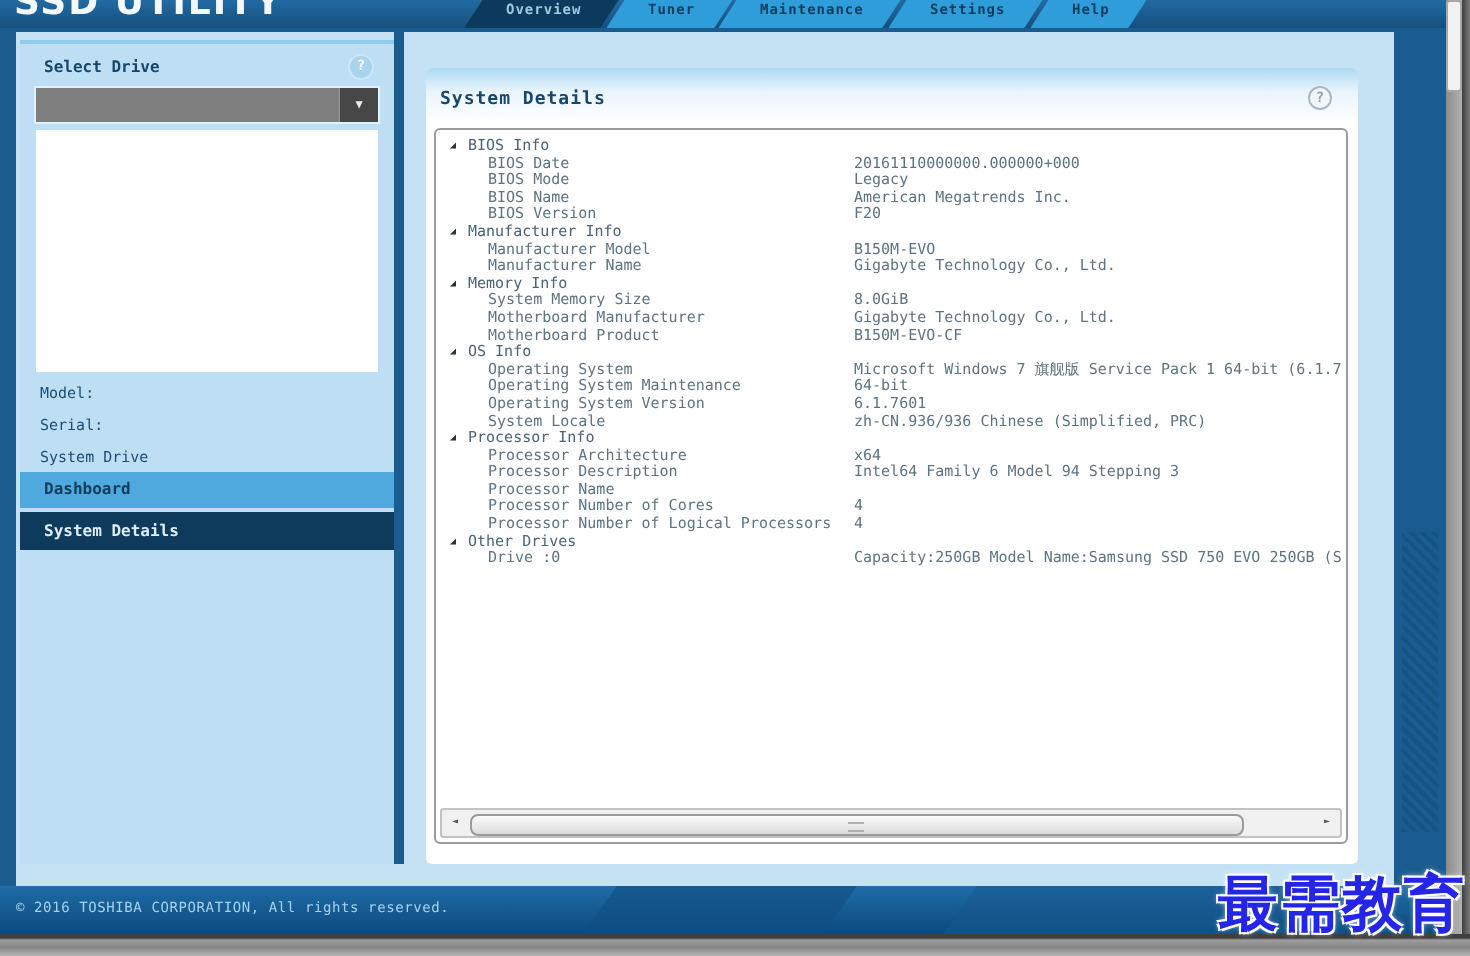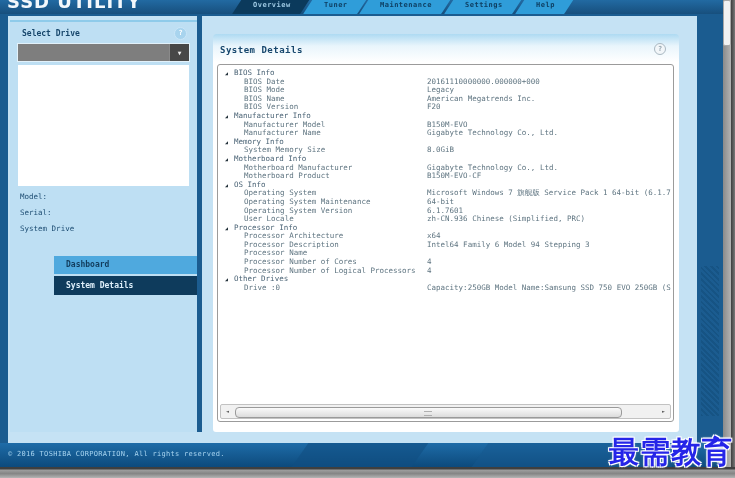--- a/index.html
+++ b/index.html
@@ -33,21 +33,21 @@
   .dd{position:absolute;left:8px;top:24px;right:8px;height:17px;background:#7E7E7E;
     box-shadow:0 0 0 1px rgba(255,255,255,.55);}
   .dd-val{position:absolute;left:6px;top:0;line-height:17px;font-size:7.5px;color:#F2F2F2;margin-top:16px;}
   .dd-btn{position:absolute;right:0;top:0;width:19px;height:17px;background:#474747;
     border-left:1px solid #8A8A8A;color:#EDEDED;font-size:6px;text-align:center;line-height:17px;}
   .listbox{position:absolute;left:8px;top:45px;right:8px;height:121px;background:#FFFFFF;}
   .meta{position:absolute;left:10px;font-size:7.5px;color:#1C4C72;}
   .meta.model{top:172px;}
   .meta.serial{top:188px;}
   .meta.sysdrive{top:204px;}
-  .nav{position:absolute;left:0;right:0;top:236px;margin-left:44px;}
+  .nav{position:absolute;left:0;right:0;top:216px;}
   .nav-item{height:18px;line-height:18px;padding-left:12px;font-size:8px;font-weight:bold;
     color:#123C5C;background:#4FA9DE;margin-bottom:2px;}
   .nav-item.selected{background:#0E3B5C;color:#DEEFFA;height:19px;line-height:19px;}
 
   
   .main{position:absolute;left:213px;top:34px;width:466px;height:398px;
     background:linear-gradient(180deg,#AEDAF2 0px,#E9F5FC 12px,#FFFFFF 28px);
     border-radius:4px 4px 3px 3px;}
   .main-title{position:absolute;left:7px;top:11px;font-size:9px;font-weight:bold;
     color:#17476D;letter-spacing:.5px;}
@@ -186,24 +186,20 @@
             <span class="tval">Gigabyte Technology Co., Ltd.</span>
           </div>
           <div class="trow section">
             <span class="ticon">◢</span>
             <span class="tlbl">Memory Info</span>
           </div>
           <div class="trow item">
             <span class="tlbl">System Memory Size</span>
             <span class="tval">8.0GiB</span>
           </div>
-          <div class="trow section">
-            <span class="ticon">◢</span>
-            <span class="tlbl">Motherboard Info</span>
-          </div>
           <div class="trow item">
             <span class="tlbl">Motherboard Manufacturer</span>
             <span class="tval">Gigabyte Technology Co., Ltd.</span>
           </div>
           <div class="trow item">
             <span class="tlbl">Motherboard Product</span>
             <span class="tval">B150M-EVO-CF</span>
           </div>
           <div class="trow section">
             <span class="ticon">◢</span>
@@ -215,22 +211,22 @@
           </div>
           <div class="trow item">
             <span class="tlbl">Operating System Maintenance</span>
             <span class="tval">64-bit</span>
           </div>
           <div class="trow item">
             <span class="tlbl">Operating System Version</span>
             <span class="tval">6.1.7601</span>
           </div>
           <div class="trow item">
-            <span class="tlbl">User Locale</span>
-            <span class="tval">zh-CN.936 Chinese (Simplified, PRC)</span>
+            <span class="tlbl">System Locale</span>
+            <span class="tval">zh-CN.936/936 Chinese (Simplified, PRC)</span>
           </div>
           <div class="trow section">
             <span class="ticon">◢</span>
             <span class="tlbl">Processor Info</span>
           </div>
           <div class="trow item">
             <span class="tlbl">Processor Architecture</span>
             <span class="tval">x64</span>
           </div>
           <div class="trow item">

